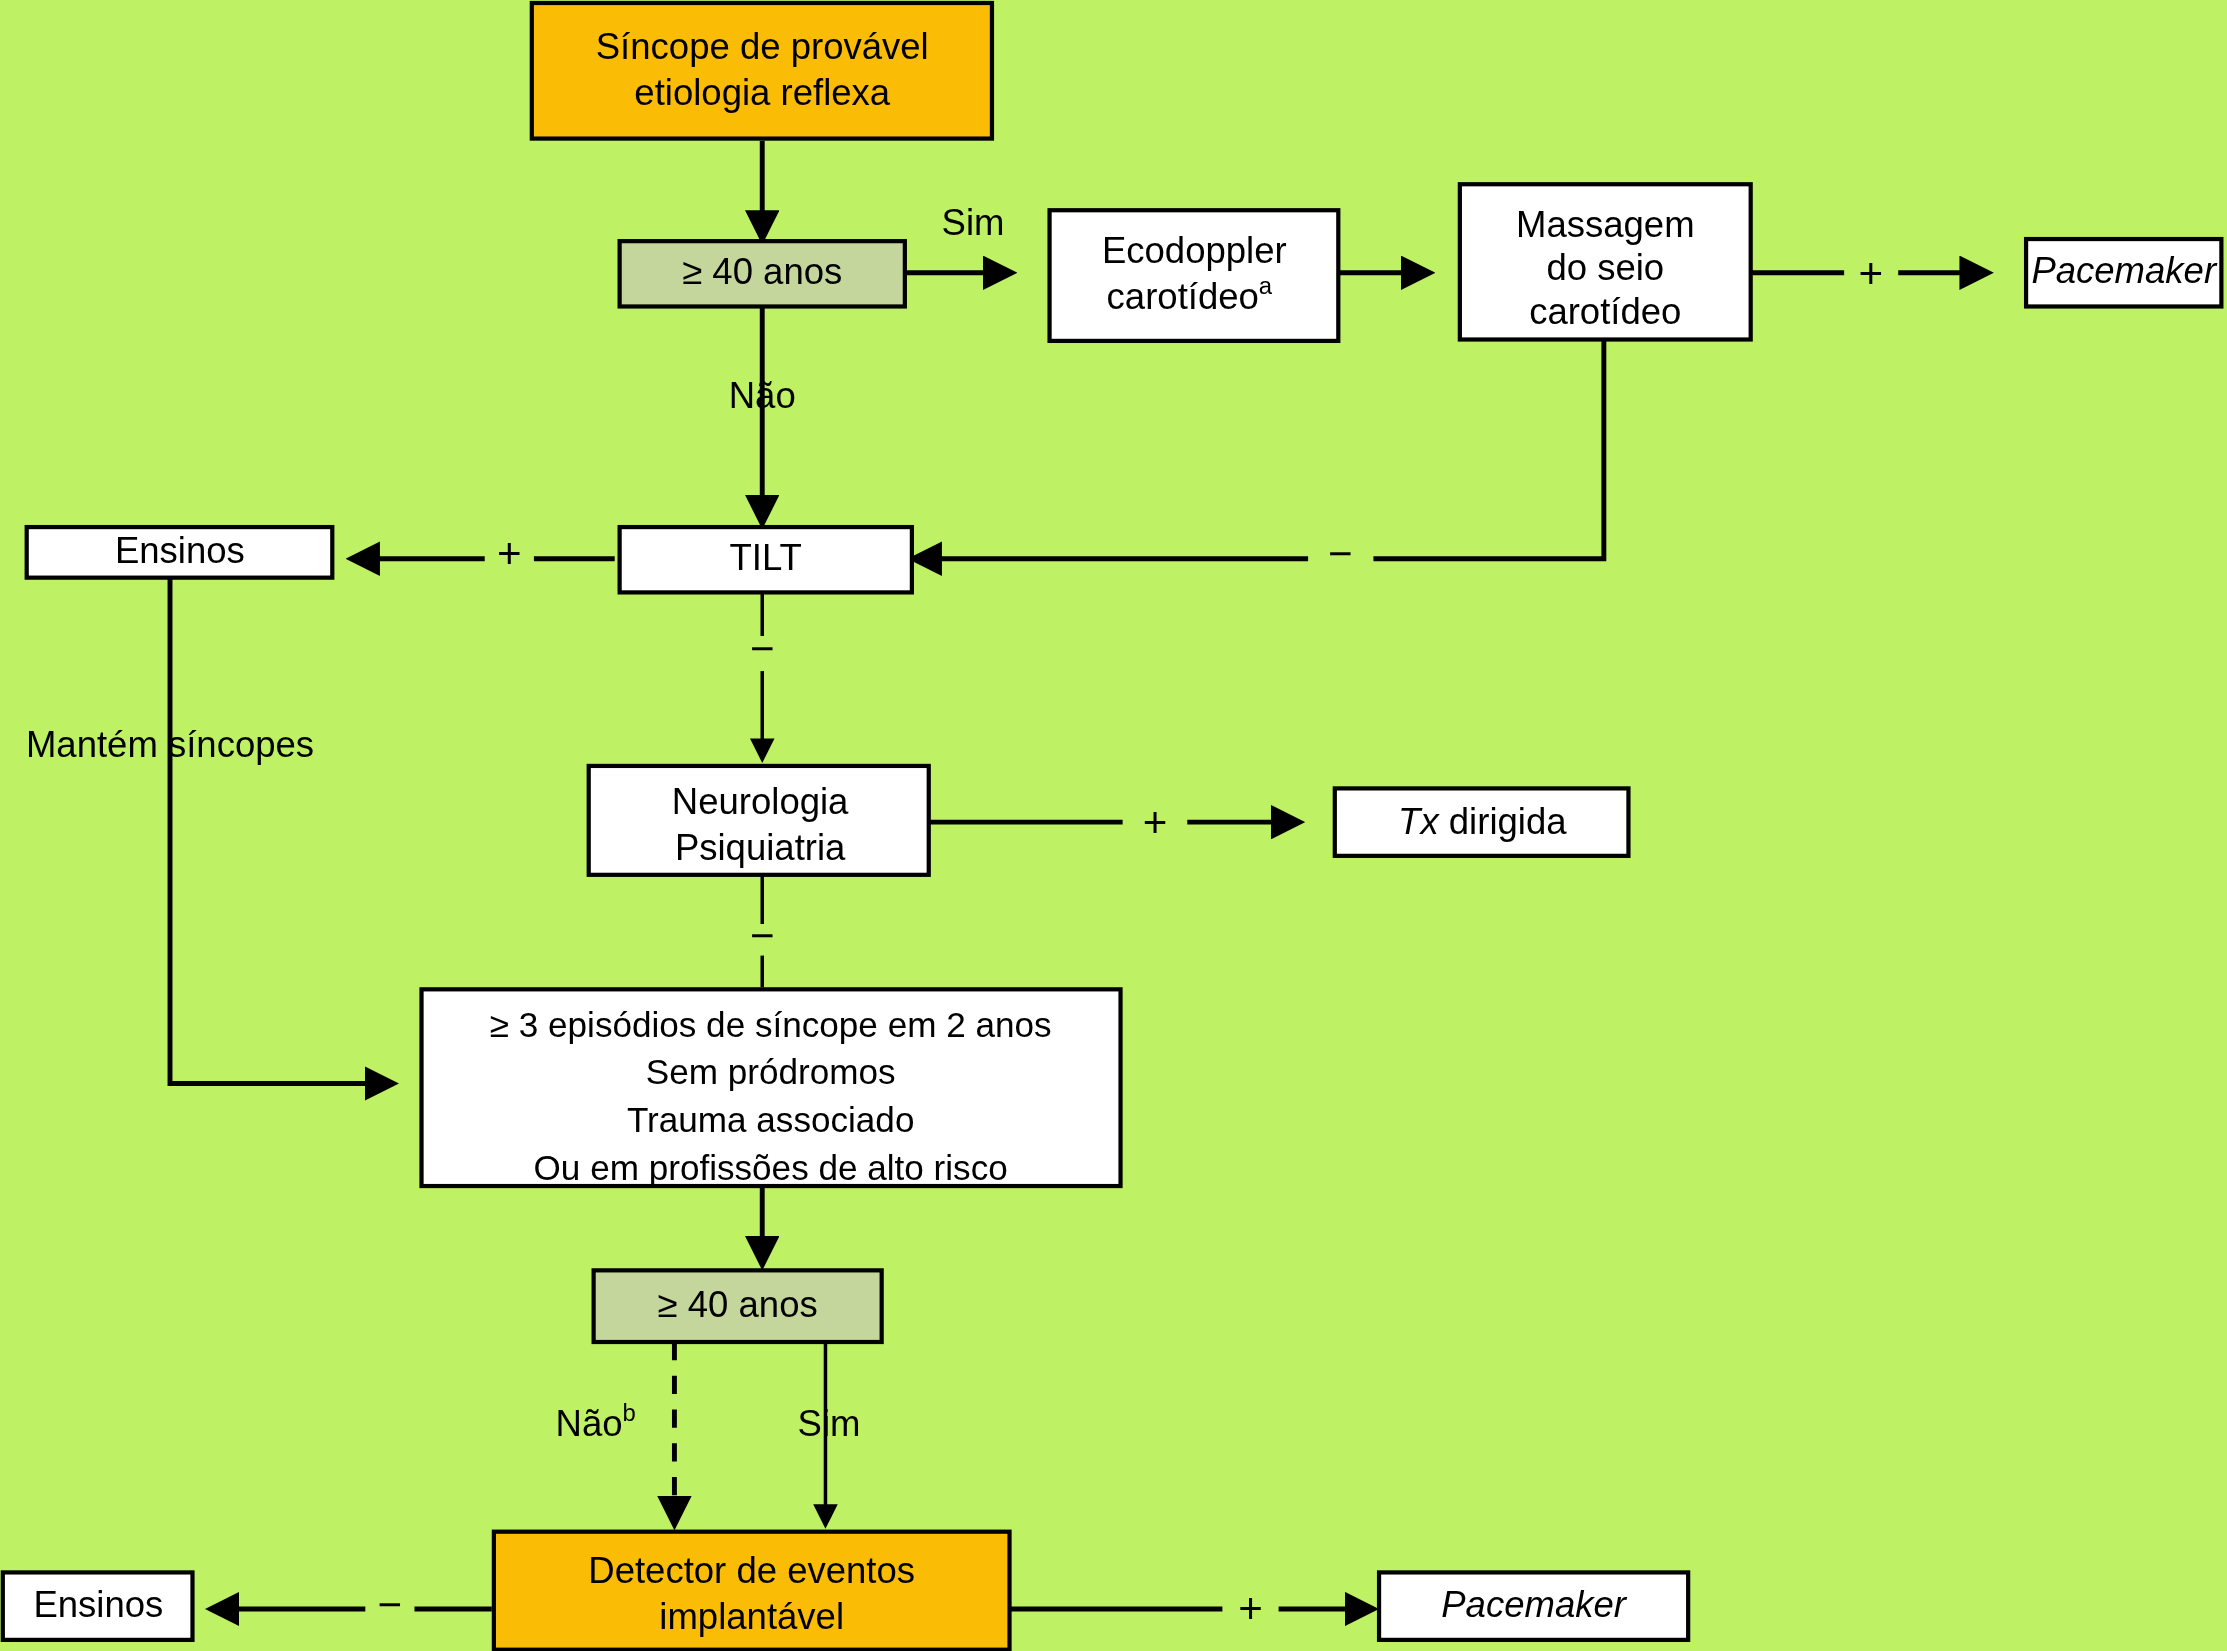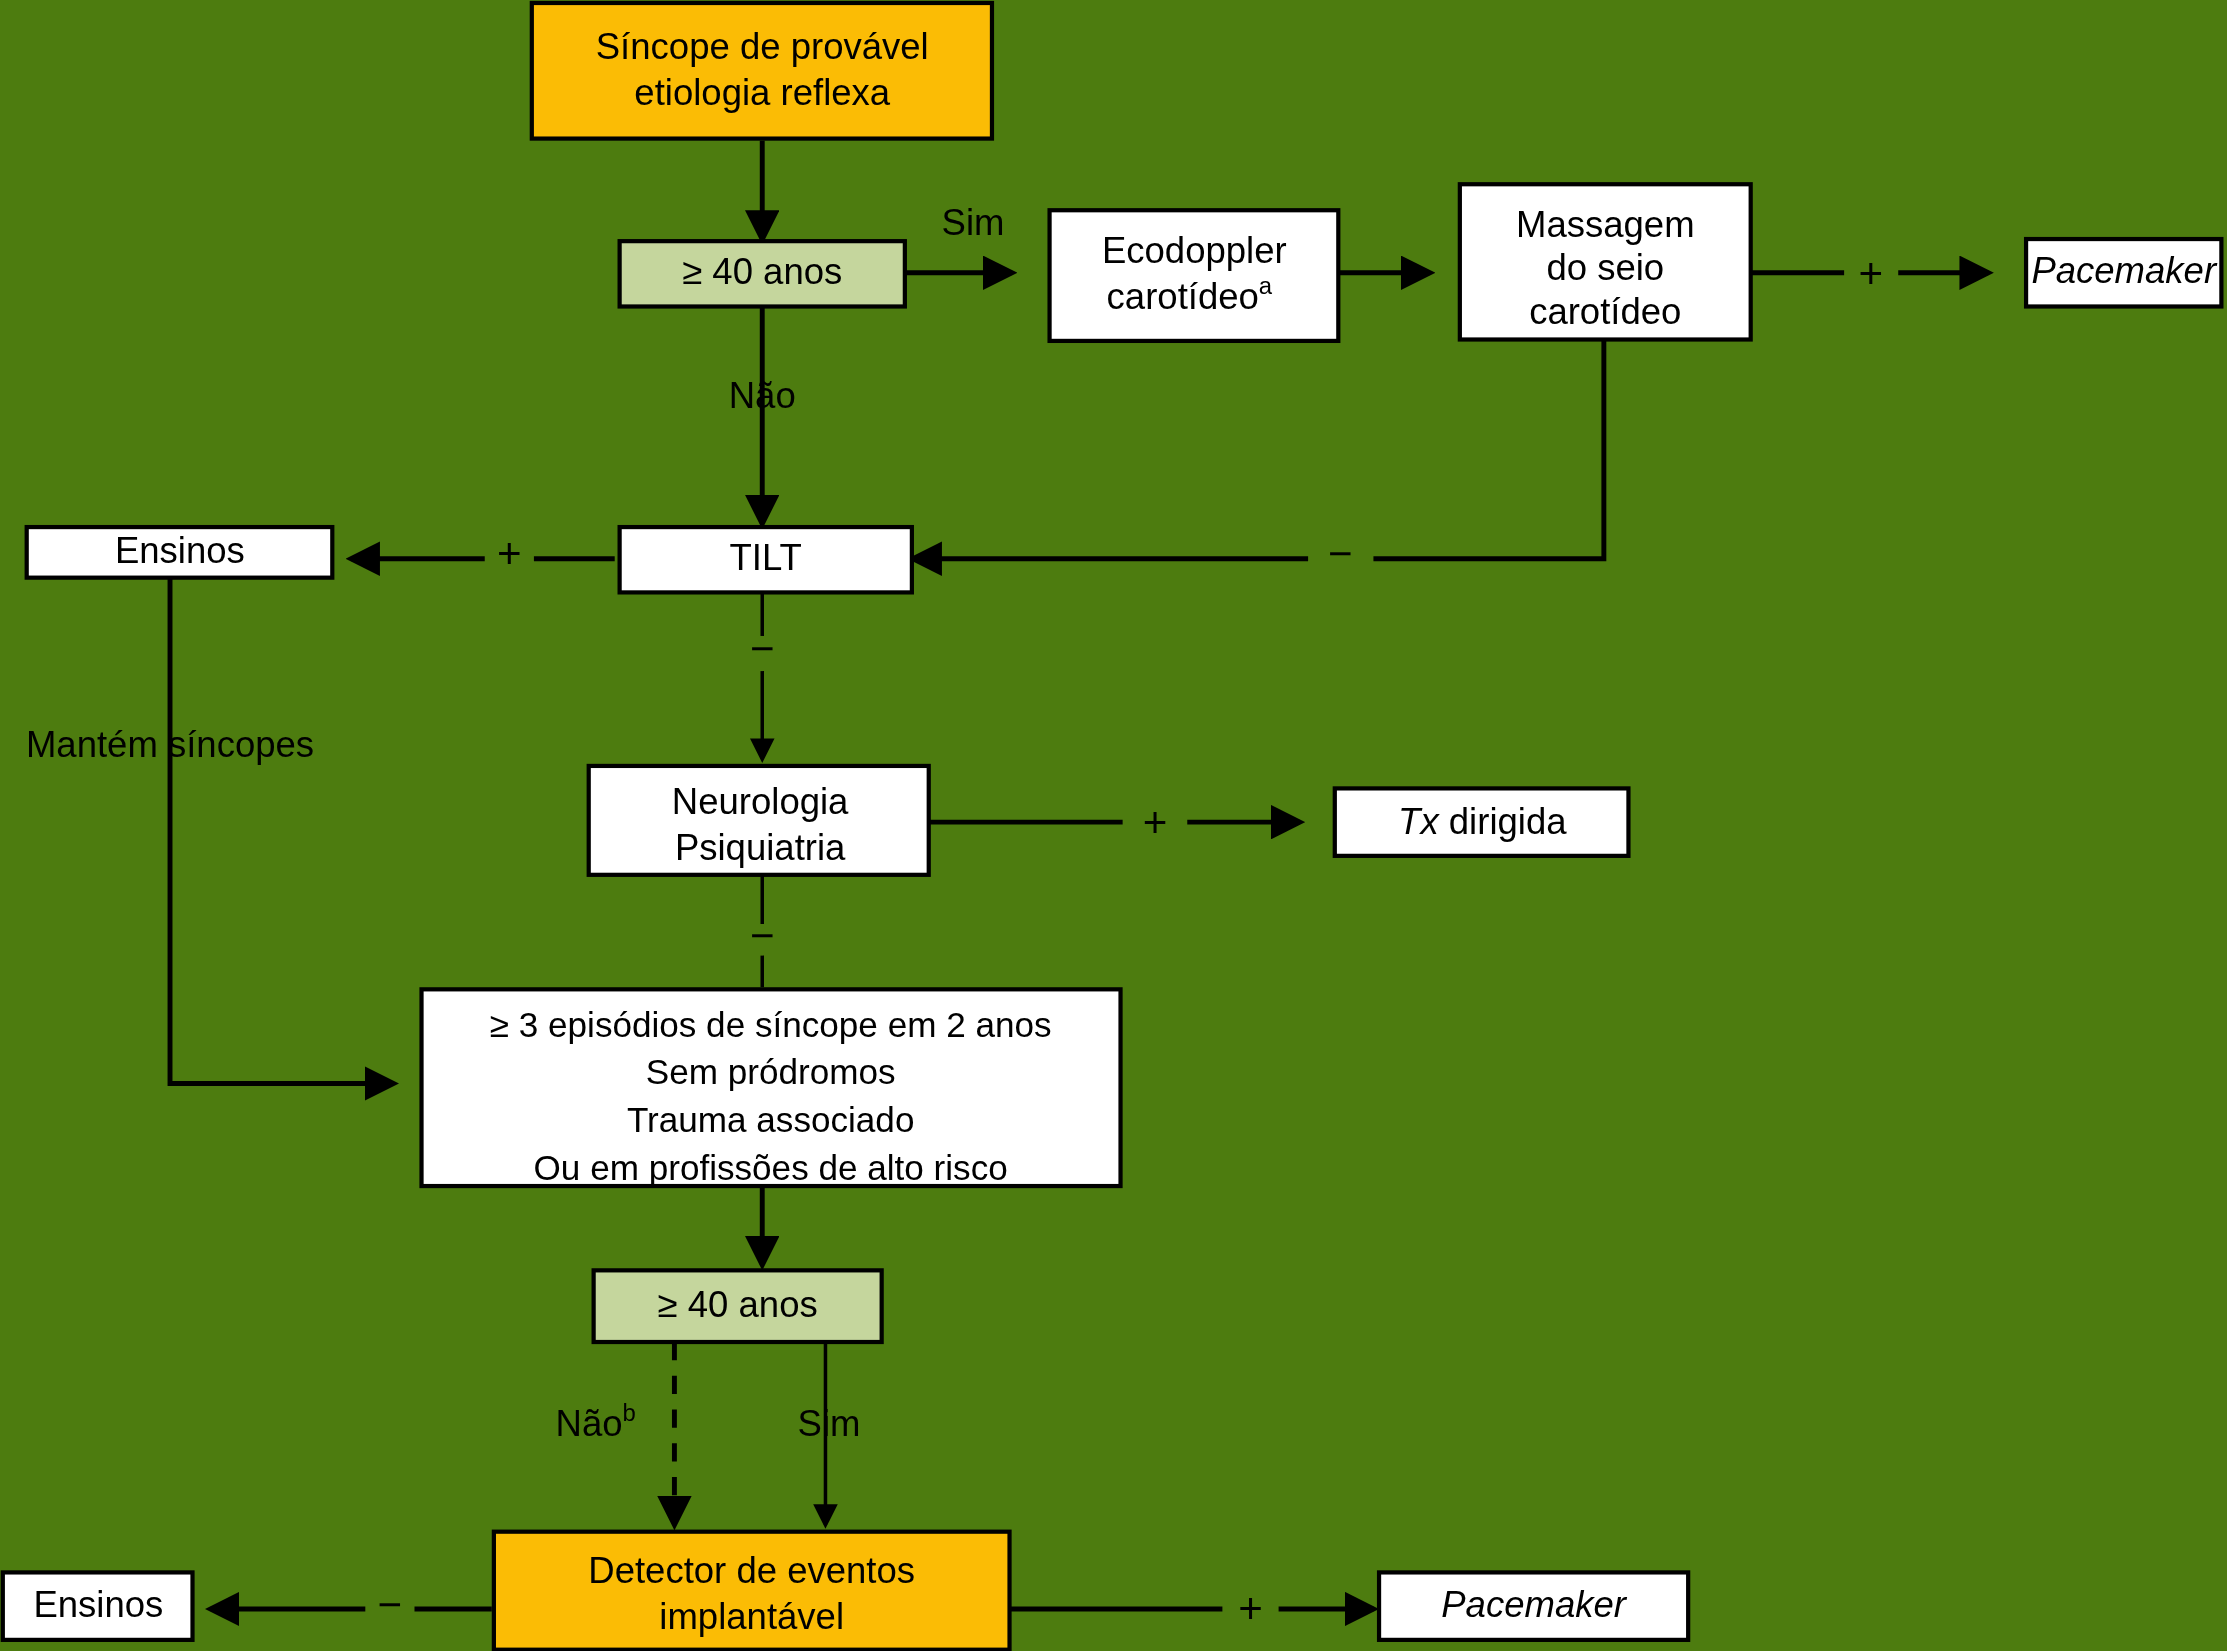--- a/index.html
+++ b/index.html
@@ -7,21 +7,21 @@
     padding: 0;
     background: #ffffff;
   }
   body {
     font-family: "Liberation Sans", sans-serif;
   }
   #chart-root {
     position: relative;
     width: 2227px;
     height: 1652px;
-    background: #4d7c0f;
+    background: #bef264;
     overflow: hidden;
   }
   svg#flow {
     position: absolute;
     top: 0;
     left: 0;
     width: 2227px;
     height: 1652px;
     display: block;
   }

